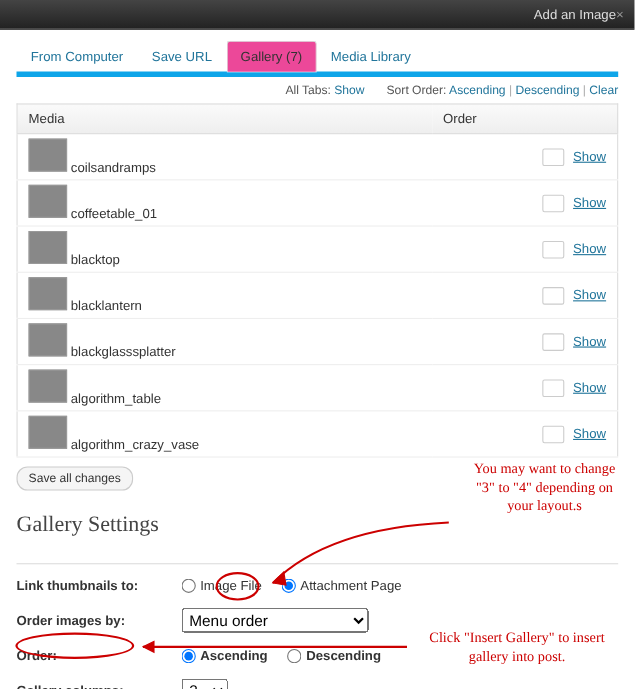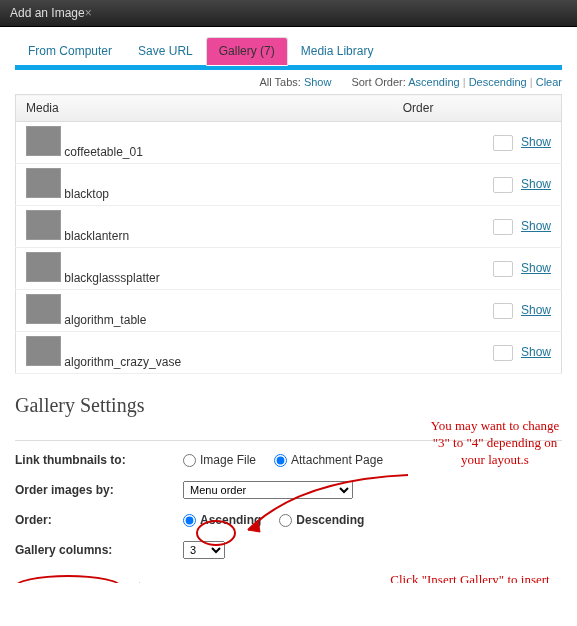--- a/index.html
+++ b/index.html
@@ -1,40 +1,40 @@
 <!DOCTYPE html>
 <html><head>
 <meta charset="utf-8">
 <style>
   * { box-sizing: border-box; margin: 0; padding: 0; }
   body { font-family: "Lucida Grande", Verdana, Arial, sans-serif; font-size: 12px; color: #333; background: #fff; width: 577px; }
-  .dialog-header { background: linear-gradient(#444, #222); color: #ddd; padding: 6px 10px; font-size: 12px; border-bottom: 1px solid #000; display: flex; justify-content: flex-start; align-items: center; }
+  .dialog-header { background: linear-gradient(#444, #222); color: #ddd; padding: 6px 10px; font-size: 12px; border-bottom: 1px solid #000; display: flex; justify-content: flex-end; align-items: center; }
   .close-x { font-family: Arial; color: #999; cursor: pointer; }
   .content { padding: 10px 15px; }
   .tabs { display: flex; border-bottom: 5px solid #0ea5e9; margin-bottom: 6px; }
   .tab { padding: 6px 12px; color: #21759B; cursor: pointer; font-size: 12px; border: 1px solid transparent; }
   .tab.active { border: 1px solid #ddd; border-bottom: 1px solid #fff; border-radius: 3px 3px 0 0; background: #ec4899; margin-bottom: -1px; color: #333; }
   .toolbar { display: flex; justify-content: flex-end; gap: 20px; font-size: 11px; color: #555; margin-bottom: 6px; }
   .toolbar a { color: #21759B; text-decoration: none; }
   .divider { color: #aaa; }
   table { width: 100%; border-collapse: collapse; border: 1px solid #ddd; }
   thead th { background: linear-gradient(#fafafa,#eee); text-align: left; padding: 6px 10px; font-size: 12px; color: #333; border-bottom: 1px solid #ddd; font-weight: normal; }
   thead th:last-child { text-align: left; }
   tbody td { padding: 4px 10px; border-bottom: 1px solid #eee; vertical-align: middle; }
   .thumb { width: 35px; height: 30px; background: #888; display: inline-block; border: 1px solid #999; }
   .row-right { text-align: right; white-space: nowrap; }
   .orderbox { width: 20px; height: 16px; border: 1px solid #ccc; display: inline-block; vertical-align: middle; margin-right: 8px; border-radius: 2px; }
   .show-link { color: #21759B; text-decoration: underline; cursor: pointer; }
   .btn { display: inline-block; background: #f5f5f5; border: 1px solid #ccc; border-radius: 10px; padding: 4px 10px; font-size: 11px; cursor: pointer; margin-top: 8px; }
   h2.settings { font-family: Georgia, serif; font-weight: normal; font-size: 20px; color: #444; margin: 20px 0 23px; }
   hr.sep { border: none; border-top: 1px solid #ddd; margin-bottom: 12px; }
   .form-row { display: flex; align-items: center; margin-bottom: 14px; }
-  .form-label { width: 168px; font-weight: bold; font-size: 12px; }
+  .form-label { width: 150px; font-weight: bold; font-size: 12px; }
   .form-ctrl { display: flex; align-items: center; gap: 18px; font-size: 12px; }
-  select { font-size: 11px; padding: 1px 2px; }
+  select { font-size: 14px; padding: 1px 2px; }
   .annotation { color: #c00; font-family: Georgia, serif; font-size: 13px; text-align: center; line-height: 1.3; }
   .anno1 { position: absolute; right: 12px; top: 418px; width: 140px; }
   .anno2 { position: absolute; right: 12px; top: 572px; width: 190px; }
   .wrapper { position: relative; }
   .circle { position: absolute; border: 2px solid #c00; border-radius: 50%; pointer-events: none; }
   .circle1 { left: 196px; top: 520px; width: 40px; height: 26px; }
   .circle2 { left: 14px; top: 575px; width: 108px; height: 24px; }
   .arrow { position: absolute; stroke: #c00; fill: #c00; }
   .radio-item { display:inline-flex; align-items:center; gap:4px; }
   .radio-item input { margin:0; }
@@ -70,20 +70,24 @@
     </div>
     <table>
       <thead>
         <tr>
           <th>Media</th>
           <th>Order</th>
         </tr>
       </thead>
       <tbody id="tbody">
           <tr>
+            <td><span class="thumb"></span> <span>coilsandramps</span></td>
+            <td class="row-right"><span class="orderbox"></span><span class="show-link">Show</span></td>
+          </tr>
+          <tr>
             <td><span class="thumb"></span> <span>coffeetable_01</span></td>
             <td class="row-right"><span class="orderbox"></span><span class="show-link">Show</span></td>
           </tr>
           <tr>
             <td><span class="thumb"></span> <span>blacktop</span></td>
             <td class="row-right"><span class="orderbox"></span><span class="show-link">Show</span></td>
           </tr>
           <tr>
             <td><span class="thumb"></span> <span>blacklantern</span></td>
             <td class="row-right"><span class="orderbox"></span><span class="show-link">Show</span></td>
@@ -95,20 +99,21 @@
           <tr>
             <td><span class="thumb"></span> <span>algorithm_table</span></td>
             <td class="row-right"><span class="orderbox"></span><span class="show-link">Show</span></td>
           </tr>
           <tr>
             <td><span class="thumb"></span> <span>algorithm_crazy_vase</span></td>
             <td class="row-right"><span class="orderbox"></span><span class="show-link">Show</span></td>
           </tr>
         </tbody>
     </table>
+    <div class="btn">Save all changes</div>
 
     <h2 class="settings">Gallery Settings</h2>
     <hr class="sep">
 
     <div class="form-row">
       <div class="form-label">Link thumbnails to:</div>
       <div class="form-ctrl">
         <label class="radio-item">
             <input type="radio" name="link" style="">
             <span>Image File</span>

